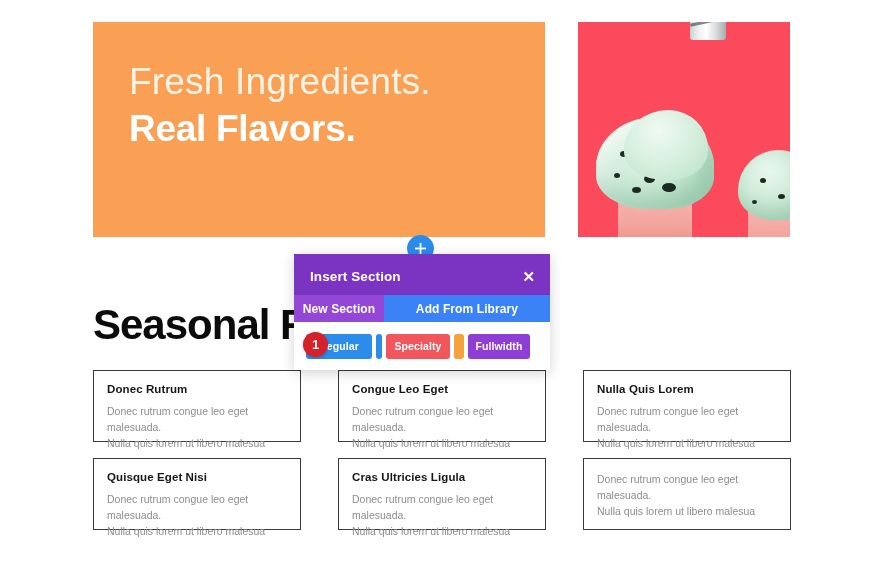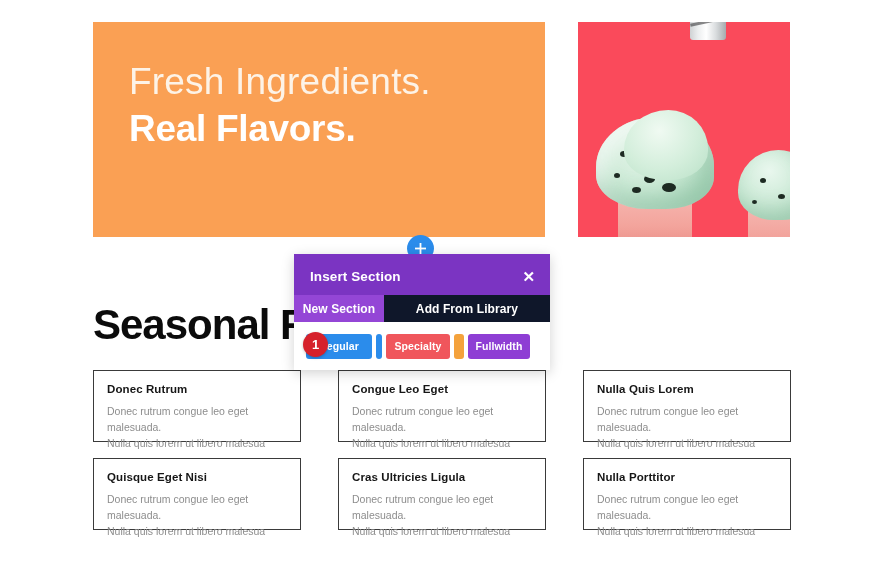--- a/index.html
+++ b/index.html
@@ -262,21 +262,21 @@
     letter-spacing: 0.1px;
     cursor: pointer;
     box-sizing: border-box;
   }
   .modal-tab.tab-new {
     width: 90px;
     background: #9446d6;
   }
   .modal-tab.tab-library {
     flex: 1;
-    background: #0f172a;
+    background: #3b82f6;
   }
   .modal-body {
     background: #ffffff;
     height: 48px;
     display: flex;
     align-items: center;
     padding-left: 12px;
     box-sizing: border-box;
   }
   .type-button {
@@ -397,21 +397,20 @@
         <div class="card-title">Quisque Eget Nisi</div>
         <div class="card-body">Donec rutrum congue leo eget malesuada.</div>
         <div class="card-body">Nulla quis lorem ut libero malesua</div>
       </div>
       <div class="card">
         <div class="card-title">Cras Ultricies Ligula</div>
         <div class="card-body">Donec rutrum congue leo eget malesuada.</div>
         <div class="card-body">Nulla quis lorem ut libero malesua</div>
       </div>
       <div class="card">
-        <div class="card-title">Nulla Porttitor</div>
         <div class="card-body">Donec rutrum congue leo eget malesuada.</div>
         <div class="card-body">Nulla quis lorem ut libero malesua</div>
       </div>
     </div>
   </div>
 
   <div class="add-section-button">
     <svg width="13" height="13" viewBox="0 0 13 13">
       <rect x="5.6" y="1" width="1.8" height="11" fill="#ffffff"></rect>
       <rect x="1" y="5.6" width="11" height="1.8" fill="#ffffff"></rect>

